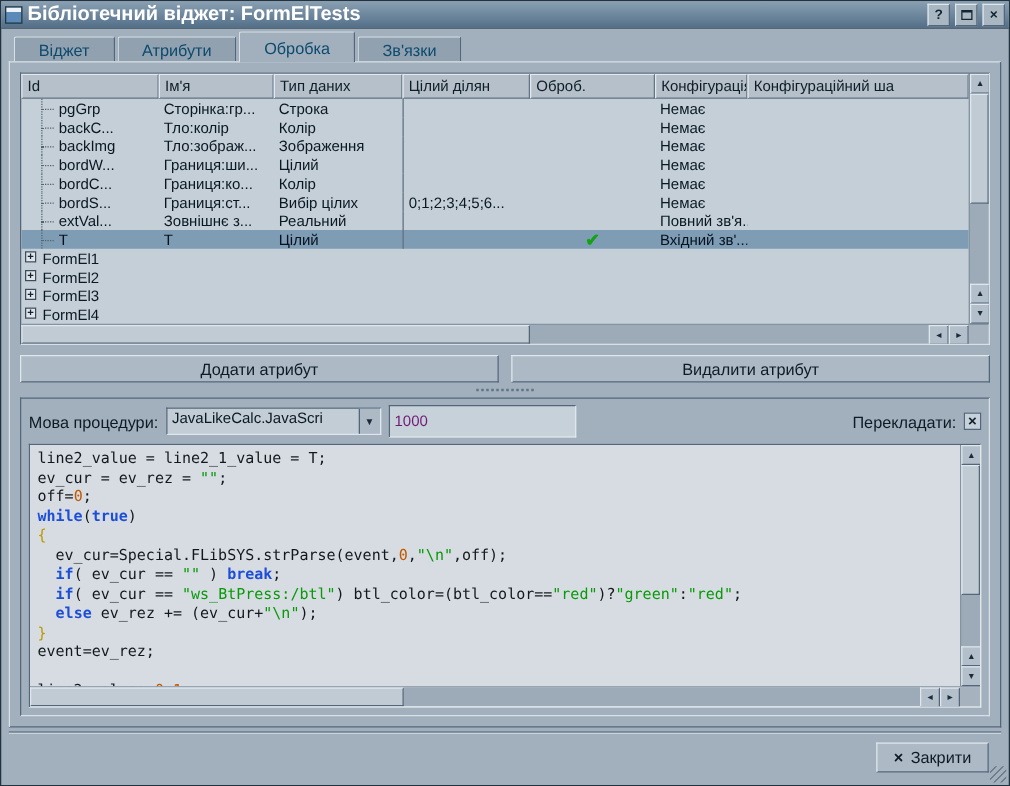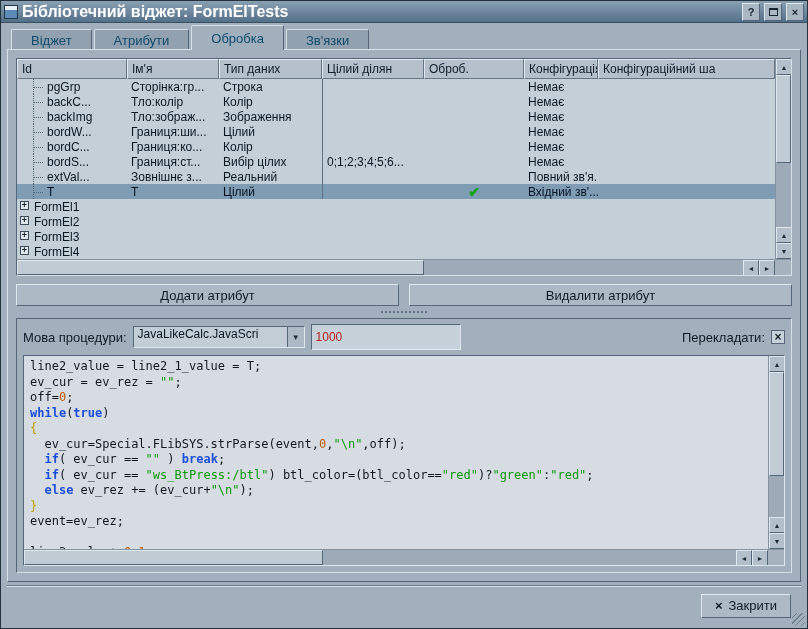--- a/index.html
+++ b/index.html
@@ -87,21 +87,21 @@
   .proc-controls { height:24px; flex:none; display:flex; align-items:center; gap:6px;
     font-size:13px; color:#0e1b26; }
   .lbl { white-space:nowrap; }
   .combo { width:172px; height:22px; background:#c2cdd6; border:1px solid;
     border-color:#54667a #dfe6ec #dfe6ec #54667a; display:flex; }
   .combo-text { flex:1; padding:0 4px; font-size:12px; white-space:nowrap; overflow:hidden; color:#0a1822; }
   .combo-btn { width:17px; height:100%; flex:none; background:#adbac6; border-left:1px solid #54667a;
     display:flex; align-items:center; justify-content:center; font-size:8px; color:#1c2b38; }
   .txtinput { width:150px; height:22px; background:#c6d1da; border:1px solid;
     border-color:#54667a #dfe6ec #dfe6ec #54667a; font-size:12px; padding:12px 4px;
-    color:#b91c1c; font-family:"Liberation Sans", sans-serif; outline:none; }
+    color:#701a75; font-family:"Liberation Sans", sans-serif; outline:none; }
   .spacer { flex:1; }
   .checkbox { width:14px; height:14px; flex:none; background:#c6d1da; border:1px solid #54667a;
     display:flex; align-items:center; justify-content:center; font-size:12px; font-weight:bold;
     color:#15232e; line-height:12px; }
 
   .code-wrap { flex:1; margin-top:6px; border:1px solid; border-color:#54667a #dfe6ec #dfe6ec #54667a;
     background:#d6dce2; display:flex; flex-direction:column; min-height:0; overflow:hidden; }
   .code-main { flex:1; display:flex; min-height:0; }
   .code-text { flex:1; overflow:hidden; padding:3px 6px; font-family:"DejaVu Sans Mono", monospace;
     font-size:12px; line-height:15.5px; white-space:pre; }

